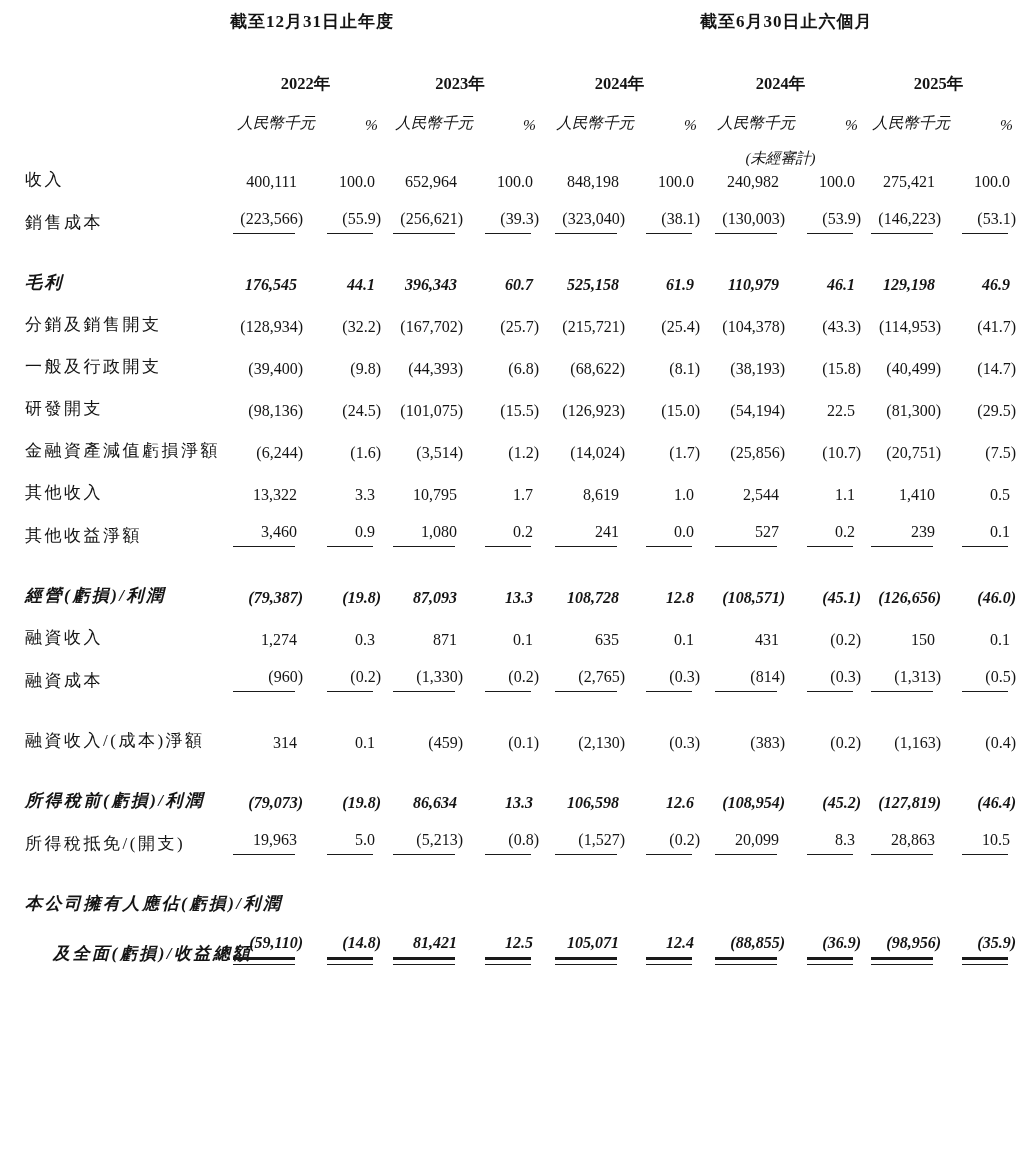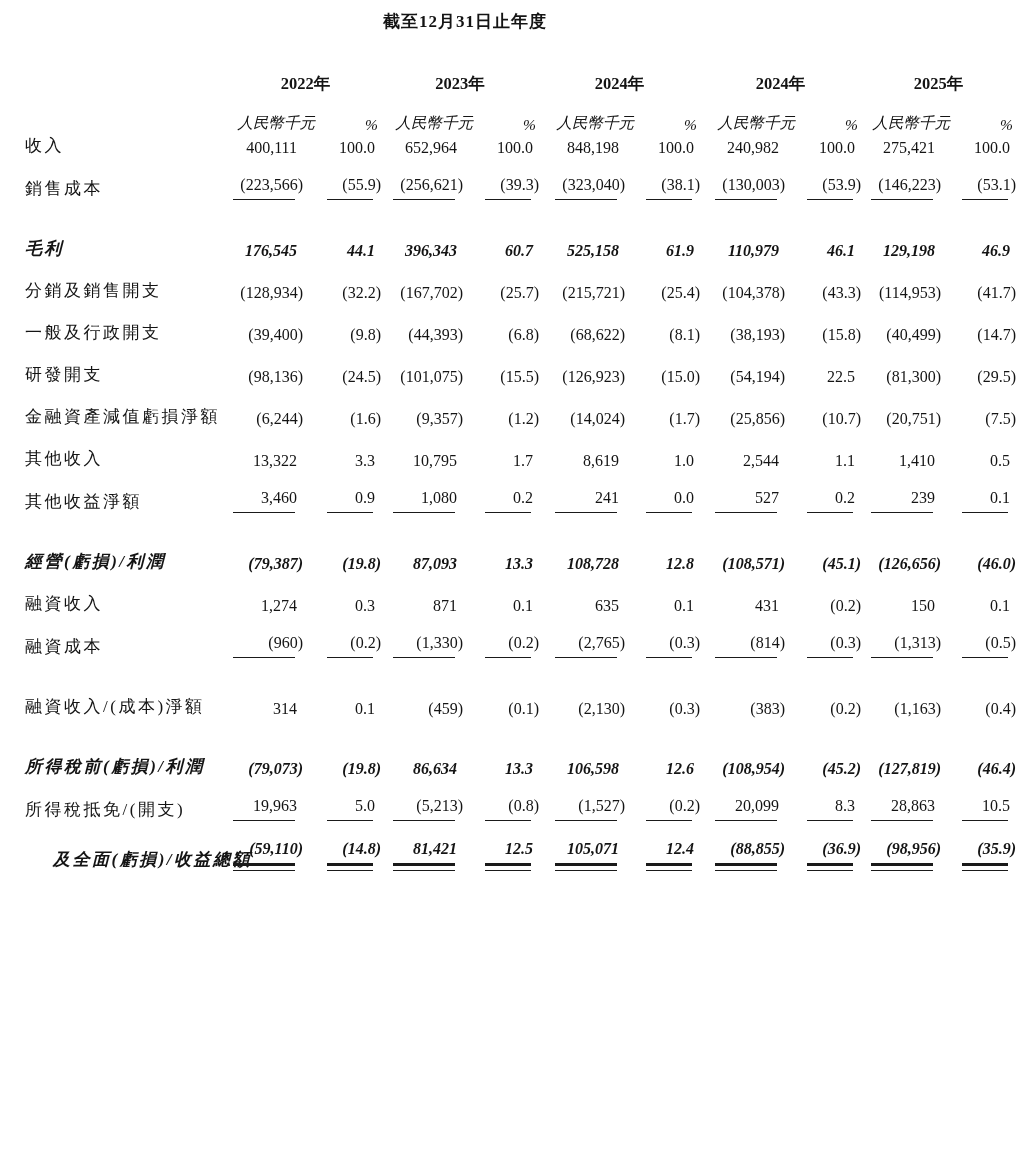--- a/index.html
+++ b/index.html
@@ -12,21 +12,21 @@
   }
   .sheet{padding:10px 0 0 25px;}
   
   .hrow,.row{
     display:grid;
     grid-template-columns:205px 73px 78px 82px 76px 86px 75px 85px 76px 80px 75px;
     align-items:end;
   }
   
   .period{
-    text-align:center;font-weight:bold;font-size:17px;
+    font-weight:bold;font-size:17px;
     letter-spacing:1px;white-space:nowrap;
   }
   .hrow.periods{margin-bottom:17px;}
   .year{
     text-align:center;font-weight:bold;font-size:16.5px;white-space:nowrap;
   }
   .hrow.years{margin-bottom:15px;margin-top:40px;}
   .pair{position:relative;height:24px;}
   .unit{
     position:absolute;right:66px;bottom:0;
@@ -66,20 +66,21 @@
   }
 </style>
 </head>
 <body>
 
 <div class="sheet">
 
   <div class="hdr">
     <div class="hrow periods">
       <div class="period" style="grid-column:2 / span 6">截至12月31日止年度</div>
+      <div class="period" style="grid-column:8 / span 4">截至6月30日止六個月</div>
     </div>
 
     <div class="hrow years">
       <div class="year" style="grid-column:2 / span 2">2022年</div>
       <div class="year" style="grid-column:4 / span 2">2023年</div>
       <div class="year" style="grid-column:6 / span 2">2024年</div>
       <div class="year" style="grid-column:8 / span 2">2024年</div>
       <div class="year" style="grid-column:10 / span 2">2025年</div>
     </div>
 
@@ -99,20 +100,23 @@
       <div class="pair" style="grid-column:8 / span 2">
         <span class="unit">人民幣千元</span>
           <span class="pcts">%</span>
       </div>
       <div class="pair" style="grid-column:10 / span 2">
         <span class="unit">人民幣千元</span>
           <span class="pcts">%</span>
       </div>
     </div>
 
+    <div class="hrow">
+      <div class="note" style="grid-column:8 / span 2">(未經審計)</div>
+    </div>
   </div>
 
   <div class="tbl" id="tbl">
       <div class="row">
         <div class="label">收入</div>
         <div class="cell"><span class="val">400,111</span></div>
         <div class="cell"><span class="val">100.0</span></div>
         <div class="cell"><span class="val">652,964</span></div>
         <div class="cell"><span class="val">100.0</span></div>
         <div class="cell"><span class="val">848,198</span></div>
@@ -184,21 +188,21 @@
         <div class="cell"><span class="val paren">(15.0)</span></div>
         <div class="cell"><span class="val paren">(54,194)</span></div>
         <div class="cell"><span class="val">22.5</span></div>
         <div class="cell"><span class="val paren">(81,300)</span></div>
         <div class="cell"><span class="val paren">(29.5)</span></div>
       </div>
       <div class="row">
         <div class="label">金融資產減值虧損淨額</div>
         <div class="cell"><span class="val paren">(6,244)</span></div>
         <div class="cell"><span class="val paren">(1.6)</span></div>
-        <div class="cell"><span class="val paren">(9,357)</span></div>
+        <div class="cell"><span class="val paren">(3,514)</span></div>
         <div class="cell"><span class="val paren">(1.2)</span></div>
         <div class="cell"><span class="val paren">(14,024)</span></div>
         <div class="cell"><span class="val paren">(1.7)</span></div>
         <div class="cell"><span class="val paren">(25,856)</span></div>
         <div class="cell"><span class="val paren">(10.7)</span></div>
         <div class="cell"><span class="val paren">(20,751)</span></div>
         <div class="cell"><span class="val paren">(7.5)</span></div>
       </div>
       <div class="row">
         <div class="label">其他收入</div>
@@ -297,20 +301,33 @@
         <div class="cell"><span class="val">5.0</span><div class="rule pct"></div></div>
         <div class="cell"><span class="val paren">(5,213)</span><div class="rule amt"></div></div>
         <div class="cell"><span class="val paren">(0.8)</span><div class="rule pct"></div></div>
         <div class="cell"><span class="val paren">(1,527)</span><div class="rule amt"></div></div>
         <div class="cell"><span class="val paren">(0.2)</span><div class="rule pct"></div></div>
         <div class="cell"><span class="val">20,099</span><div class="rule amt"></div></div>
         <div class="cell"><span class="val">8.3</span><div class="rule pct"></div></div>
         <div class="cell"><span class="val">28,863</span><div class="rule amt"></div></div>
         <div class="cell"><span class="val">10.5</span><div class="rule pct"></div></div>
       </div>
+      <div class="row bold gap">
+        <div class="label">本公司擁有人應佔(虧損)/利潤</div>
+        <div class="cell"></div>
+        <div class="cell"></div>
+        <div class="cell"></div>
+        <div class="cell"></div>
+        <div class="cell"></div>
+        <div class="cell"></div>
+        <div class="cell"></div>
+        <div class="cell"></div>
+        <div class="cell"></div>
+        <div class="cell"></div>
+      </div>
       <div class="row bold">
         <div class="label indent">及全面(虧損)/收益總額</div>
         <div class="cell"><span class="val paren">(59,110)</span><div class="rule amt dbl"></div></div>
         <div class="cell"><span class="val paren">(14.8)</span><div class="rule pct dbl"></div></div>
         <div class="cell"><span class="val">81,421</span><div class="rule amt dbl"></div></div>
         <div class="cell"><span class="val">12.5</span><div class="rule pct dbl"></div></div>
         <div class="cell"><span class="val">105,071</span><div class="rule amt dbl"></div></div>
         <div class="cell"><span class="val">12.4</span><div class="rule pct dbl"></div></div>
         <div class="cell"><span class="val paren">(88,855)</span><div class="rule amt dbl"></div></div>
         <div class="cell"><span class="val paren">(36.9)</span><div class="rule pct dbl"></div></div>

